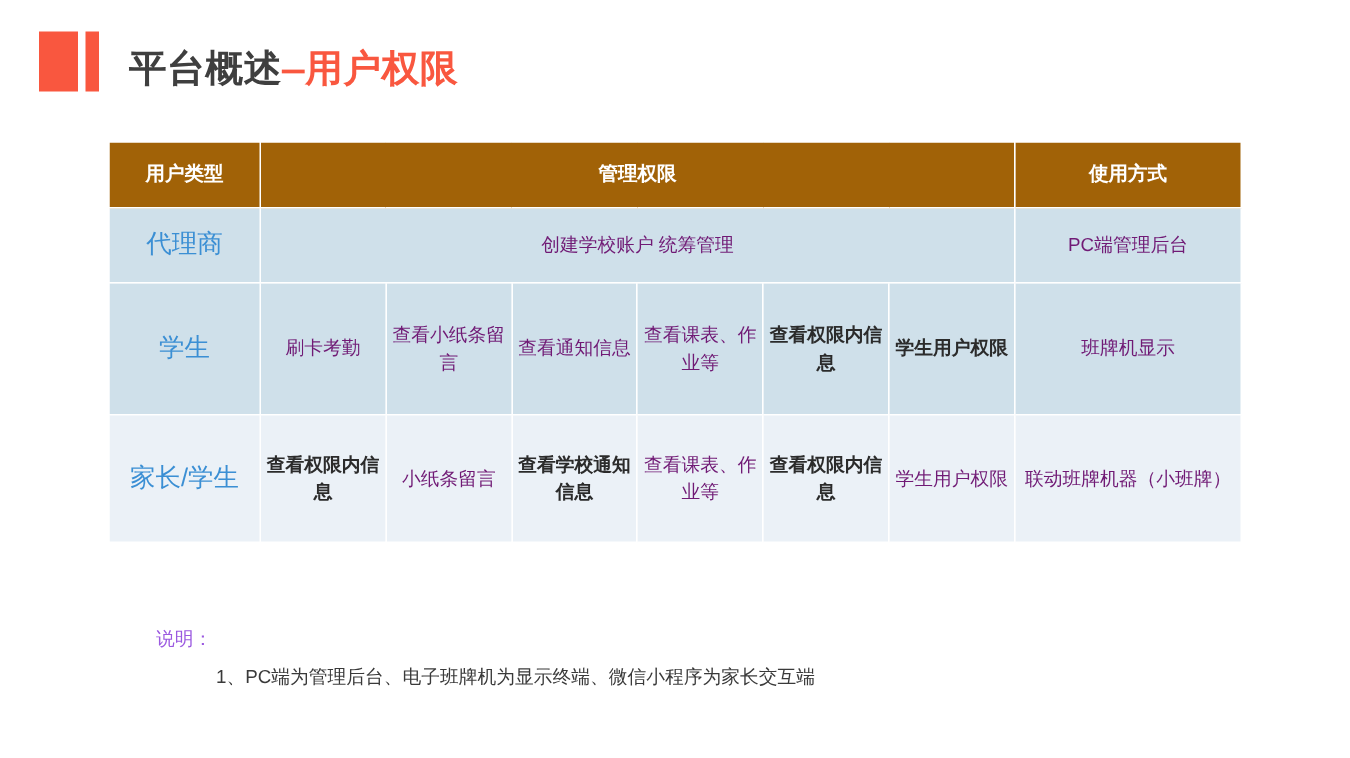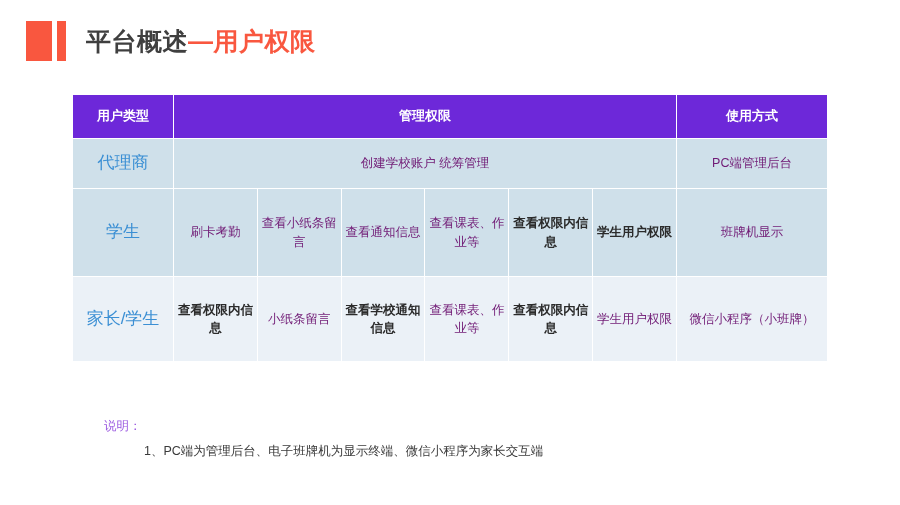--- a/index.html
+++ b/index.html
@@ -15,21 +15,22 @@
     position: relative;
   }
 
   
   .title-bar {
     position: absolute;
     left: 26px;
     top: 20px;
     height: 42px;
     display: flex;
-    align-items: center;
+    align-items: flex-end;
+    font-family: Liberation Mono, monospace;
   }
   .deco-wrap {
     display: flex;
     align-items: center;
     height: 42px;
   }
   .deco-block {
     width: 26px;
     height: 40px;
     background: #F9573F;
@@ -62,21 +63,21 @@
   .perm-table td, .perm-table th {
     border: 1px solid #FFFFFF;
     text-align: center;
     vertical-align: middle;
     font-size: 12.5px;
     color: #701a75;
     line-height: 1.45;
     padding: 2px 2px;
   }
   .perm-table thead th {
-    background: #6d28d9;
+    background: #a16207;
     color: #FFFFFF;
     font-weight: bold;
     font-size: 13px;
     height: 39px;
   }
   .row-dark td { background: #CFE0EA; }
   .row-light td { background: #EBF1F7; }
   td.usertype {
     color: #3B8FD4;
     font-size: 17px;
@@ -145,21 +146,21 @@
     </tr>
 
     <tr class="row-light row-parent">
       <td class="usertype">家长/学生</td>
       <td class="bold-cell">查看权限内信息</td>
       <td>小纸条留言</td>
       <td class="bold-cell">查看学校通知信息</td>
       <td>查看课表、作业等</td>
       <td class="bold-cell">查看权限内信息</td>
       <td>学生用户权限</td>
-      <td>微信小程序（小班牌）</td>
+      <td>联动班牌机器（小班牌）</td>
     </tr>
   </tbody>
 </table>
 
 <div class="notes">
   <span class="notes-label">说明：</span>
   <span class="note-line">1、PC端为管理后台、电子班牌机为显示终端、微信小程序为家长交互端</span>
 </div>
 
 </body></html>

